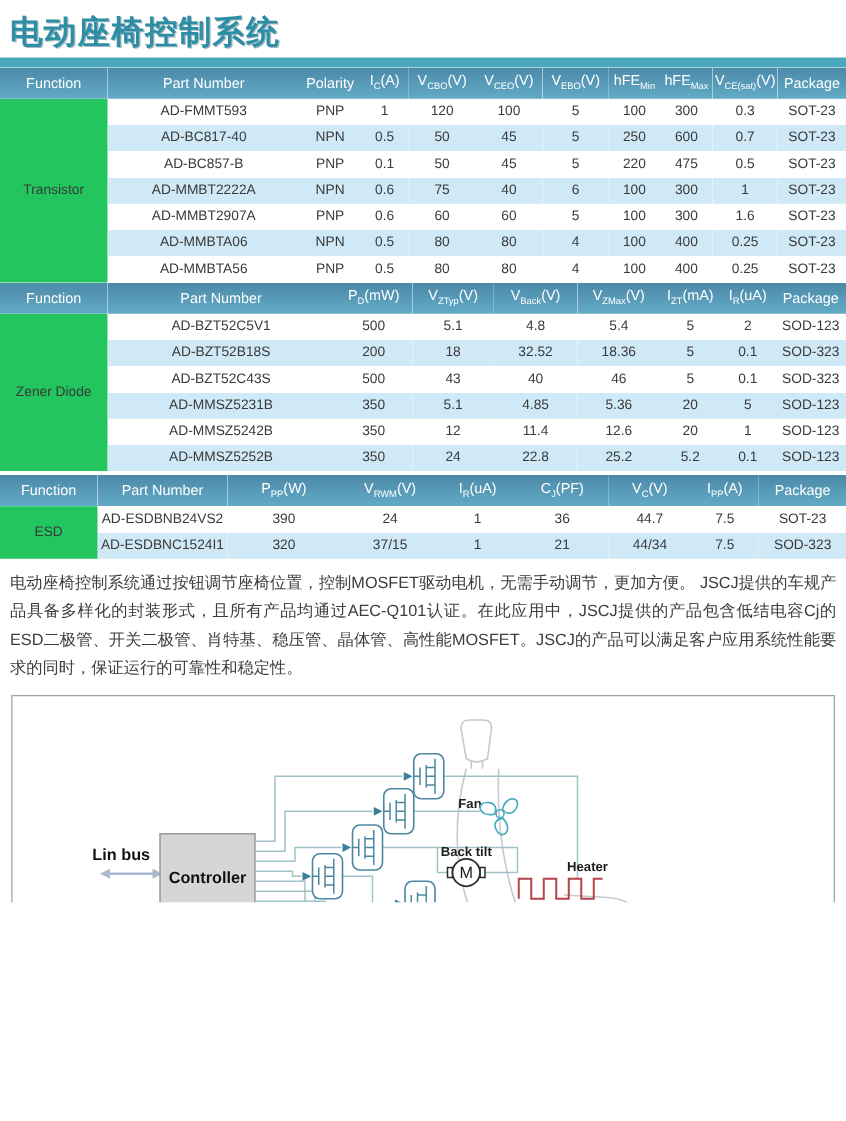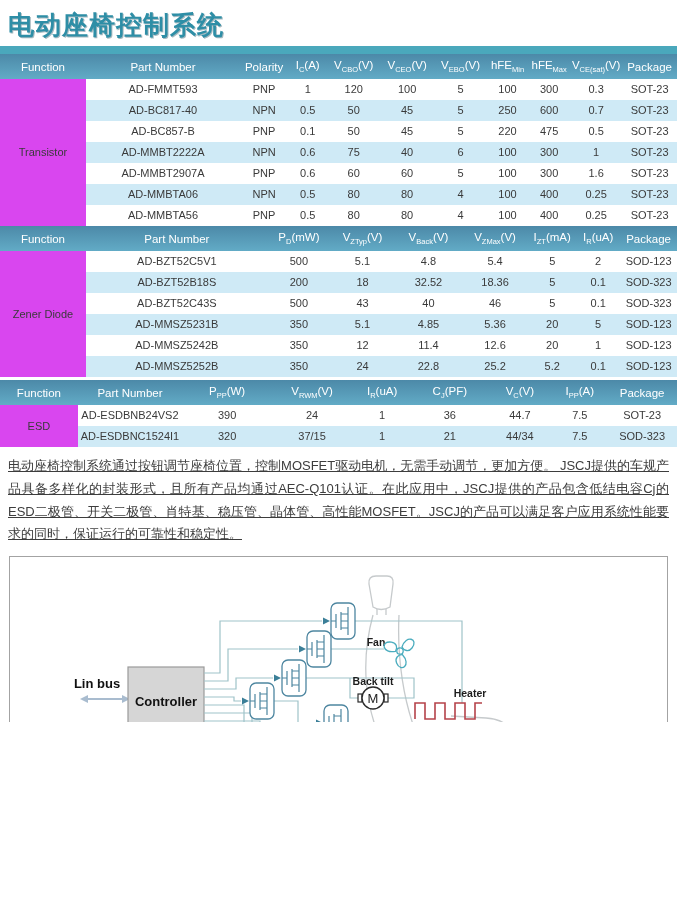--- a/index.html
+++ b/index.html
@@ -25,21 +25,21 @@
     height:25px; padding:0; text-align:center;
     white-space:nowrap; overflow:hidden;margin-left:39px;
   }
   table.spec th sub { font-size:7.5px; }
   table.spec td {
     font-size:11px; color:#3a3a3a; text-align:center;
     height:21px; line-height:21px; padding:0;
     white-space:nowrap; overflow:hidden; background:#ffffff;
   }
   table.spec tbody tr:nth-child(even) td:not(.fn-cell) { background:#cfeaf6; }
-  table.spec td.fn-cell { background:#d946ef; }
+  table.spec td.fn-cell { background:#22c55e; }
 
   
   .badge-wrap { position:relative; height:21px; width:120px; margin-left:8px; }
   .badge-wrap.intro { margin-top:14px; }
   .badge-wrap.circuit { margin-top:16px; }
   .badge-fold {
     position:absolute; left:60px; top:0; width:30px; height:21px;
     background:#7d9aa4; transform:skewX(-32deg); transform-origin:bottom left;
   }
   .badge-dark {
@@ -48,21 +48,21 @@
   }
   .badge {
     position:absolute; left:0; top:0; width:76px; height:21px;
     background:#35a0b0; color:#fff; font-weight:bold; font-size:13px;
     line-height:21px; text-align:center; letter-spacing:1px;
   }
 
   
   .intro-text {
     margin:8px 8px 0 8px; font-size:13px; line-height:1.75;
-    color:#3d3d3d; text-align:justify;text-decoration:underline;
+    color:#3d3d3d; text-align:justify;
   }
 
   
   .circuit-box {
     margin:10px 9px 0 9px; width:659px; height:288px;
     border:1px solid #a3a3a3; background:#fff;
   }
 
   
   .wire { stroke:#9fc3c9; stroke-width:1.2; fill:none; }

